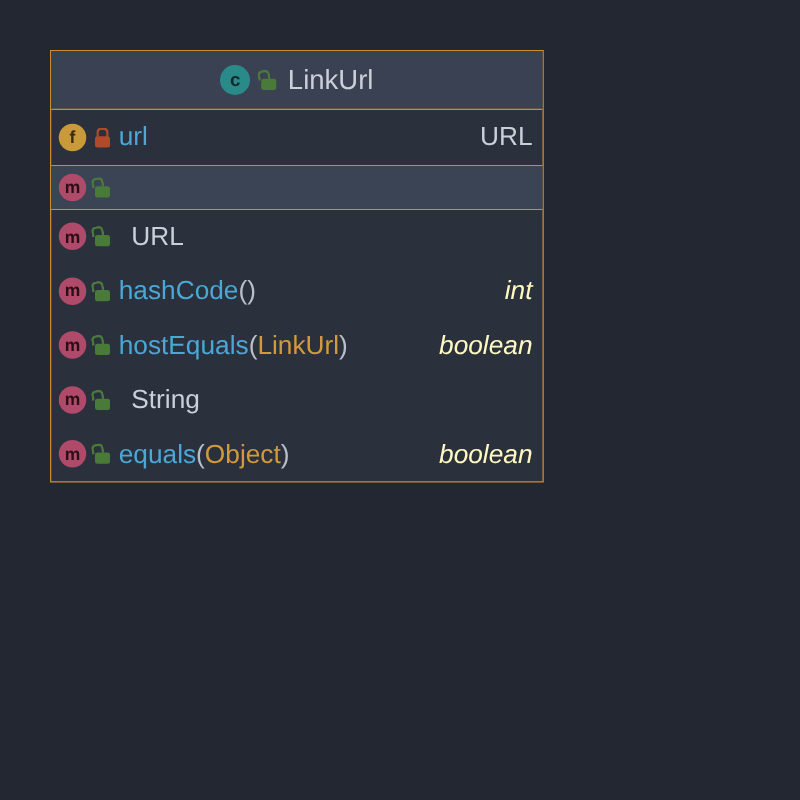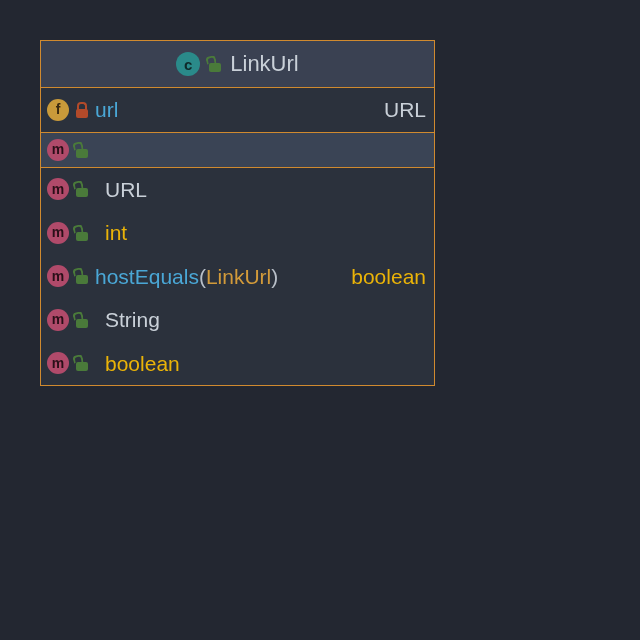--- a/index.html
+++ b/index.html
@@ -55,21 +55,21 @@
   }
   .row .ret {
     flex: 0 0 auto;
     text-align: right;
     padding-left: 10px;
   }
   .name { color: #4aa7d6; }
   .param { color: #d29a3a; }
   .paren { color: #b8bfc8; }
   .ret-normal { color: #c9d0d8; }
-  .ret-prim { color: #eab308; }
+  .ret-prim { color: #fef9c3; font-style: italic; }
 
   
   .ic {
     display: inline-flex;
     align-items: center;
     justify-content: center;
     width: 22px;
     height: 22px;
     border-radius: 50%;
     font-size: 14px;
@@ -149,20 +149,21 @@
           <span class="ic ic-method">m</span>
           <span class="lock lock-open vis-public"></span>
         </span>
         <span class="ret ret-normal">URL</span>
       </div>
       <div class="row">
         <span class="left">
           <span class="ic ic-method">m</span>
           <span class="lock lock-open vis-public"></span>
         </span>
+        <span class="sig"><span class="name">hashCode</span><span class="paren">(</span><span class="paren">)</span></span>
         <span class="ret ret-prim">int</span>
       </div>
       <div class="row">
         <span class="left">
           <span class="ic ic-method">m</span>
           <span class="lock lock-open vis-public"></span>
         </span>
         <span class="sig"><span class="name">hostEquals</span><span class="paren">(</span><span class="param">LinkUrl</span><span class="paren">)</span></span>
         <span class="ret ret-prim">boolean</span>
       </div>
@@ -171,17 +172,18 @@
           <span class="ic ic-method">m</span>
           <span class="lock lock-open vis-public"></span>
         </span>
         <span class="ret ret-normal">String</span>
       </div>
       <div class="row">
         <span class="left">
           <span class="ic ic-method">m</span>
           <span class="lock lock-open vis-public"></span>
         </span>
+        <span class="sig"><span class="name">equals</span><span class="paren">(</span><span class="param">Object</span><span class="paren">)</span></span>
         <span class="ret ret-prim">boolean</span>
       </div>
     </div>
 
 </div>
 
 </body></html>

